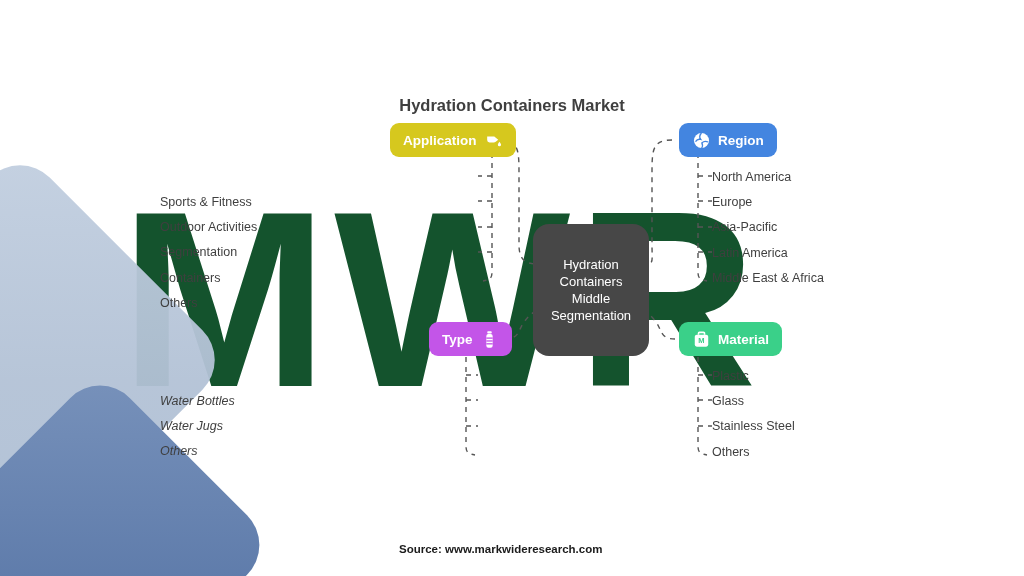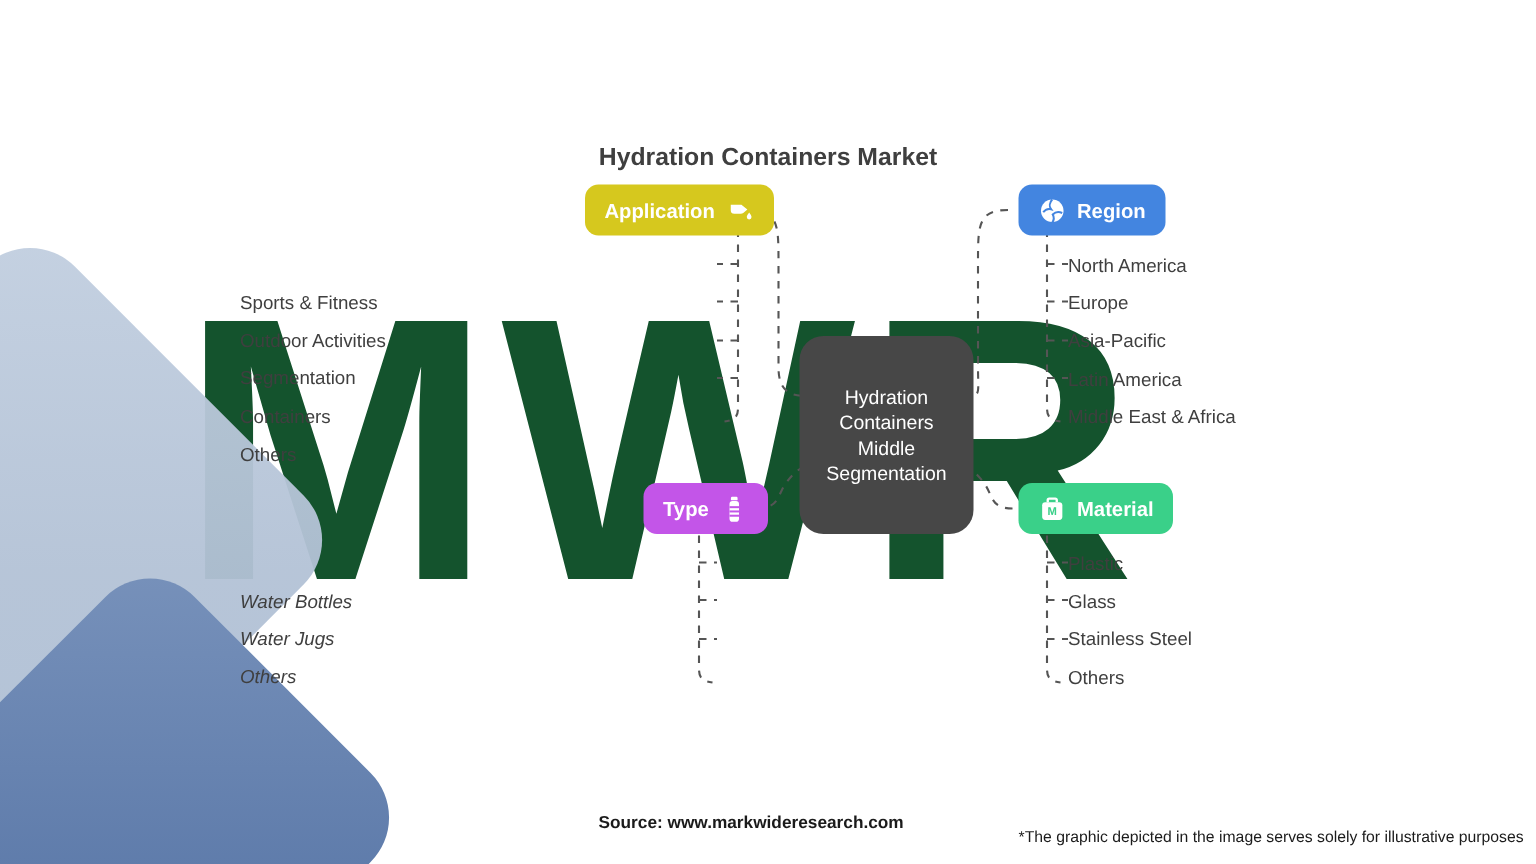--- a/index.html
+++ b/index.html
@@ -340,15 +340,14 @@
 
     <div class="leaf-list right list-material">
       <div class="leaf-item">Plastic</div>
       <div class="leaf-item">Glass</div>
       <div class="leaf-item">Stainless Steel</div>
       <div class="leaf-item">Others</div>
     </div>
   </div>
 
   <div class="footer-source">Source: www.markwideresearch.com</div>
-  <div class="footer-note">*The graphic depicted in the image serves solely for illustrative purposes</div>
 
 </div>
 
 </body></html>

